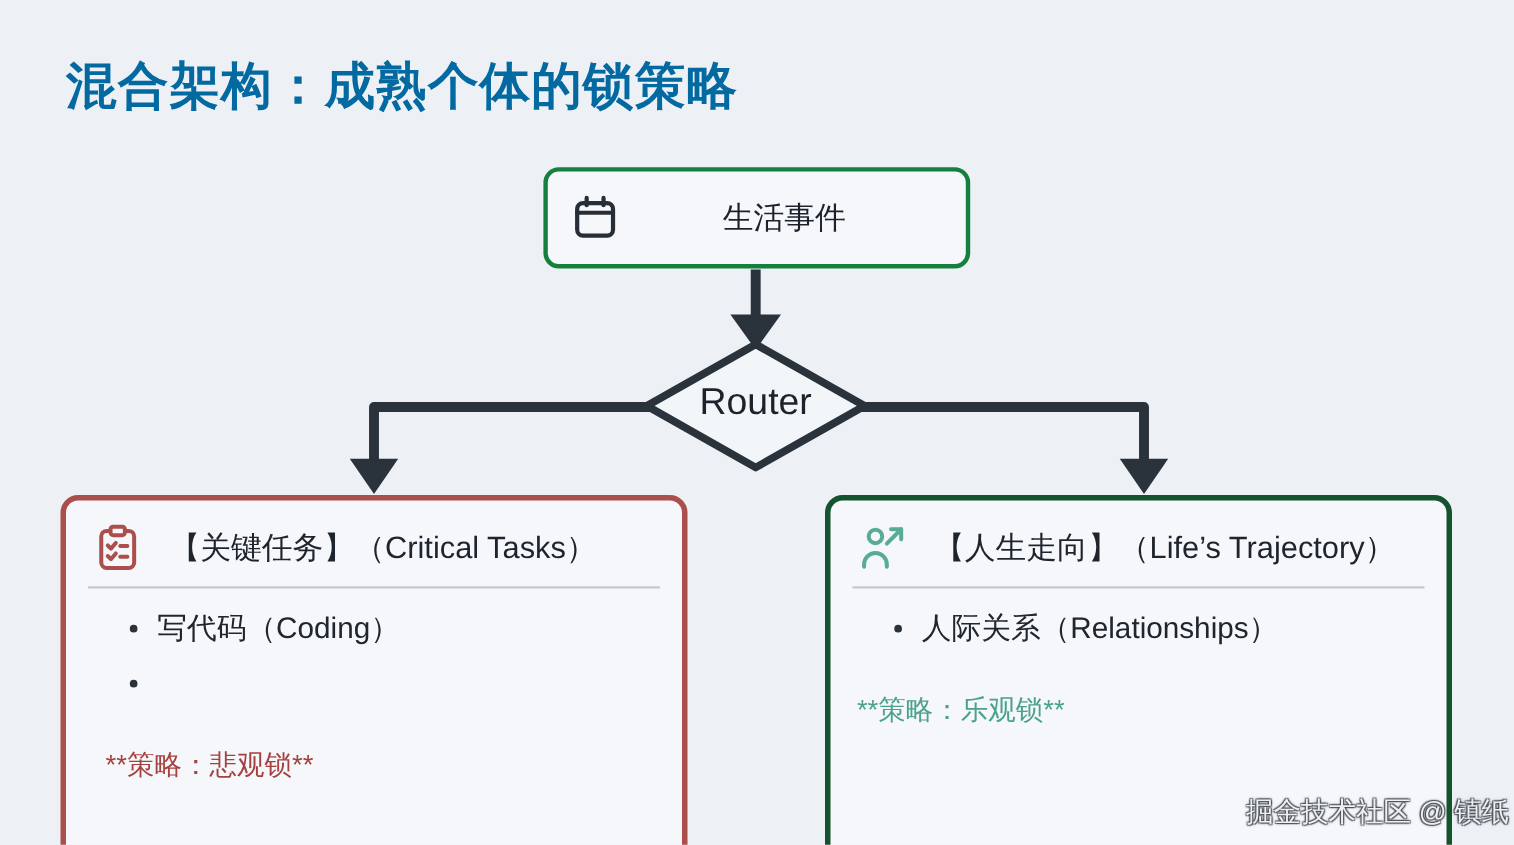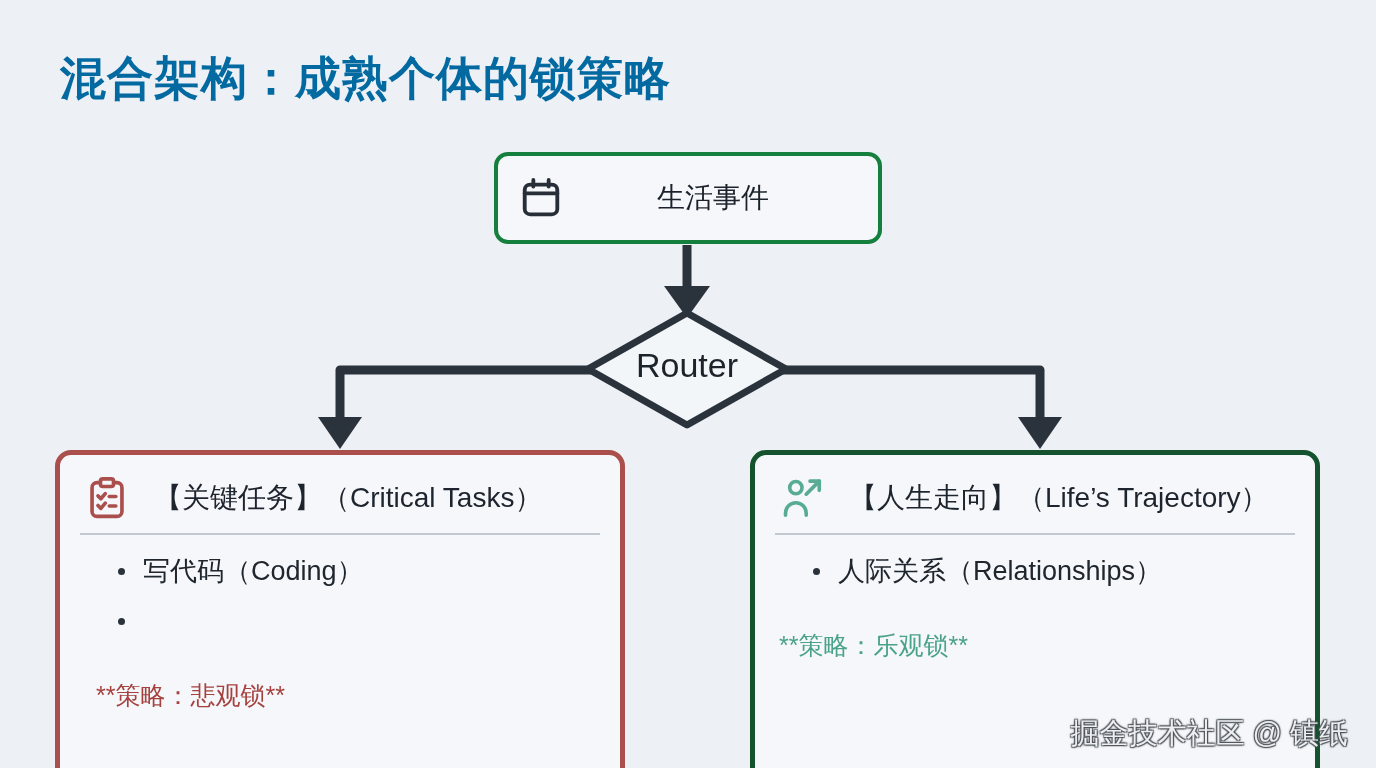--- a/index.html
+++ b/index.html
@@ -111,22 +111,22 @@
     font-size: 25px;
     font-weight: 400;
     white-space: nowrap;
   }
   .card.left  .card-strategy { color: #a5423f; }
   .card.right .card-strategy { color: #4aa289; margin-left: 24px; }
 
   
   .watermark {
     position: absolute;
-    right: 28px; bottom: 14px;
-    font-size: 29px;
+    right: 4px; bottom: 14px;
+    font-size: 25px;
     font-weight: 500;
     color: rgba(246, 248, 250, 0.95);
     text-shadow:
       -1px -1px 1px rgba(72, 76, 84, 0.85),
        1px -1px 1px rgba(72, 76, 84, 0.85),
       -1px  1px 1px rgba(72, 76, 84, 0.85),
        1px  1px 1px rgba(72, 76, 84, 0.85),
        0    0    3px rgba(72, 76, 84, 0.5);
     white-space: nowrap;
     z-index: 5;

